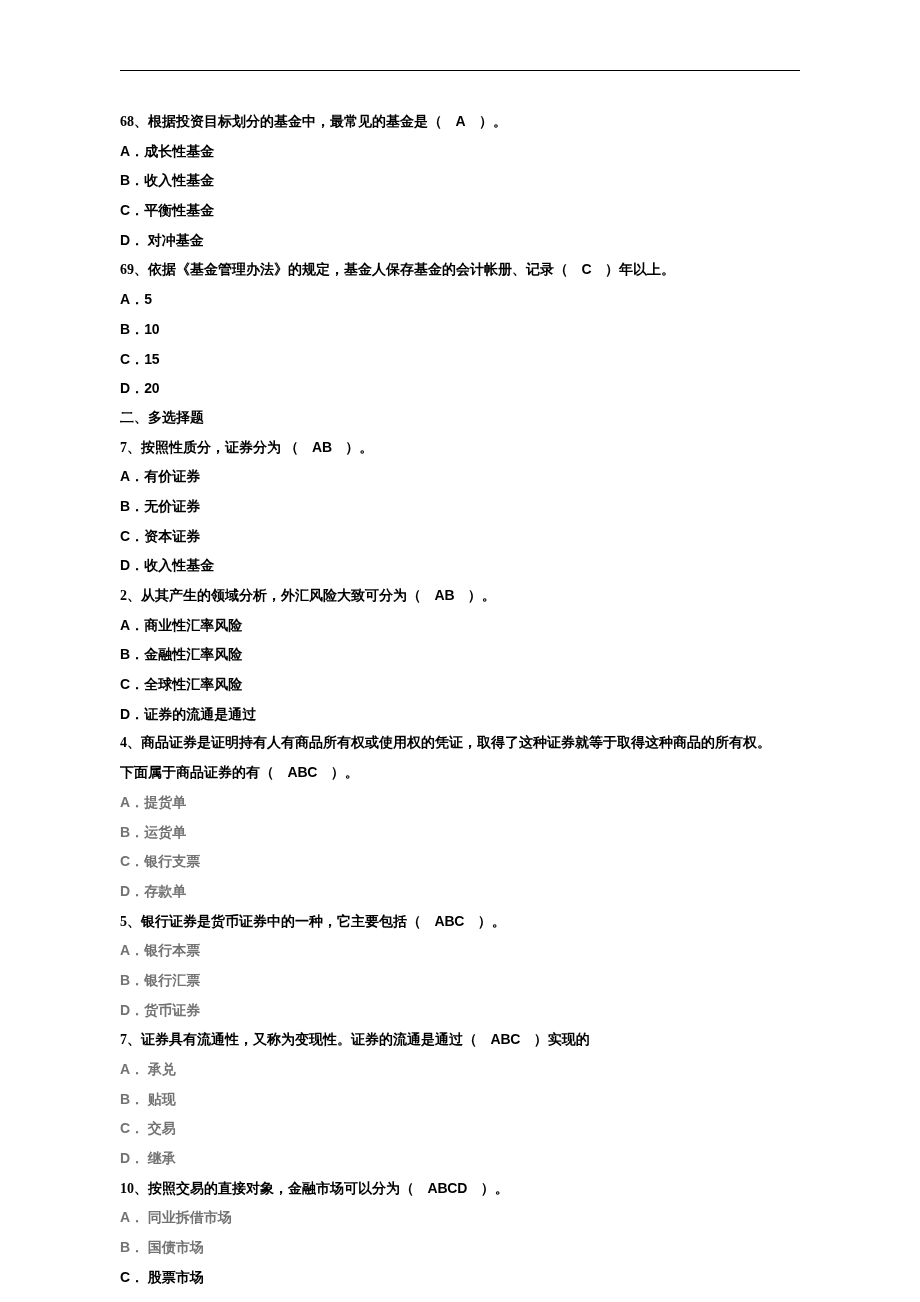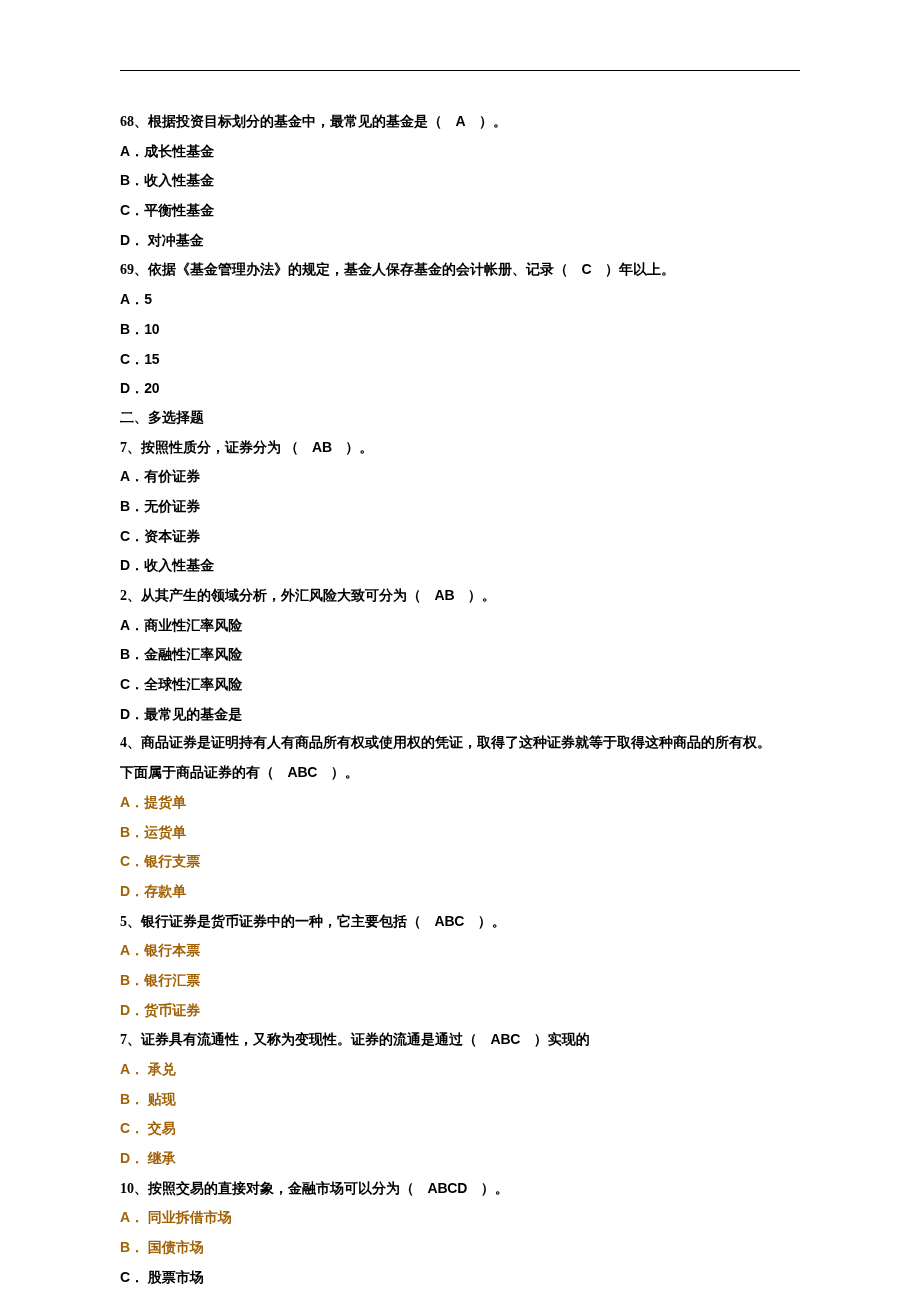--- a/index.html
+++ b/index.html
@@ -23,21 +23,21 @@
     margin: 0 0 36px 0;
   }
   .ans {
     font-family: Arial, "Helvetica Neue", sans-serif;
     letter-spacing: -0.2px;
   }
   .pad-ans {
     display: inline-block;
     padding: 0 10px;
   }
-  .red { color: #a16207; }
+  .red { color: #737373; }
   .line { white-space: normal; font-weight: bold; }
   .opt-label {
     font-family: Arial, "Helvetica Neue", sans-serif;
   }
 </style>
 </head>
 <body>
 
 <div class="page">
   <hr class="hr">
@@ -75,21 +75,21 @@
   <div class="line"><span class="opt-label">D．</span><span>收入性基金</span></div>
 
   <div class="line">
     <span>2、从其产生的领域分析，外汇风险大致可分为（</span>
     <span class="ans pad-ans">AB</span>
     <span>）。</span>
   </div>
   <div class="line"><span class="opt-label">A．</span><span>商业性汇率风险</span></div>
   <div class="line"><span class="opt-label">B．</span><span>金融性汇率风险</span></div>
   <div class="line"><span class="opt-label">C．</span><span>全球性汇率风险</span></div>
-  <div class="line"><span class="opt-label">D．</span><span>最常见的基金是</span></div>
+  <div class="line"><span class="opt-label">D．</span><span>证券的流通是通过</span></div>
 
   <div class="line">4、商品证券是证明持有人有商品所有权或使用权的凭证，取得了这种证券就等于取得这种商品的所有权。</div>
   <div class="line">
     <span>下面属于商品证券的有（</span>
     <span class="ans pad-ans">ABC</span>
     <span>）。</span>
   </div>
   <div class="line red"><span class="opt-label">A．</span><span>提货单</span></div>
   <div class="line red"><span class="opt-label">B．</span><span>运货单</span></div>
   <div class="line red"><span class="opt-label">C．</span><span>银行支票</span></div>

